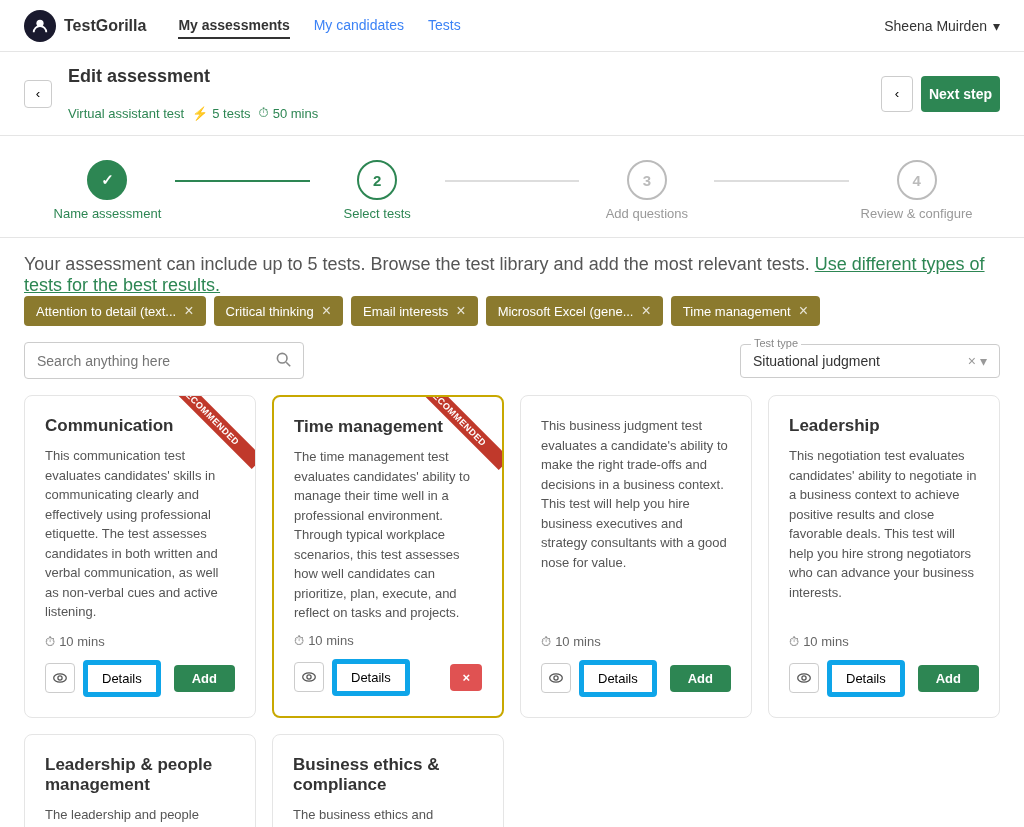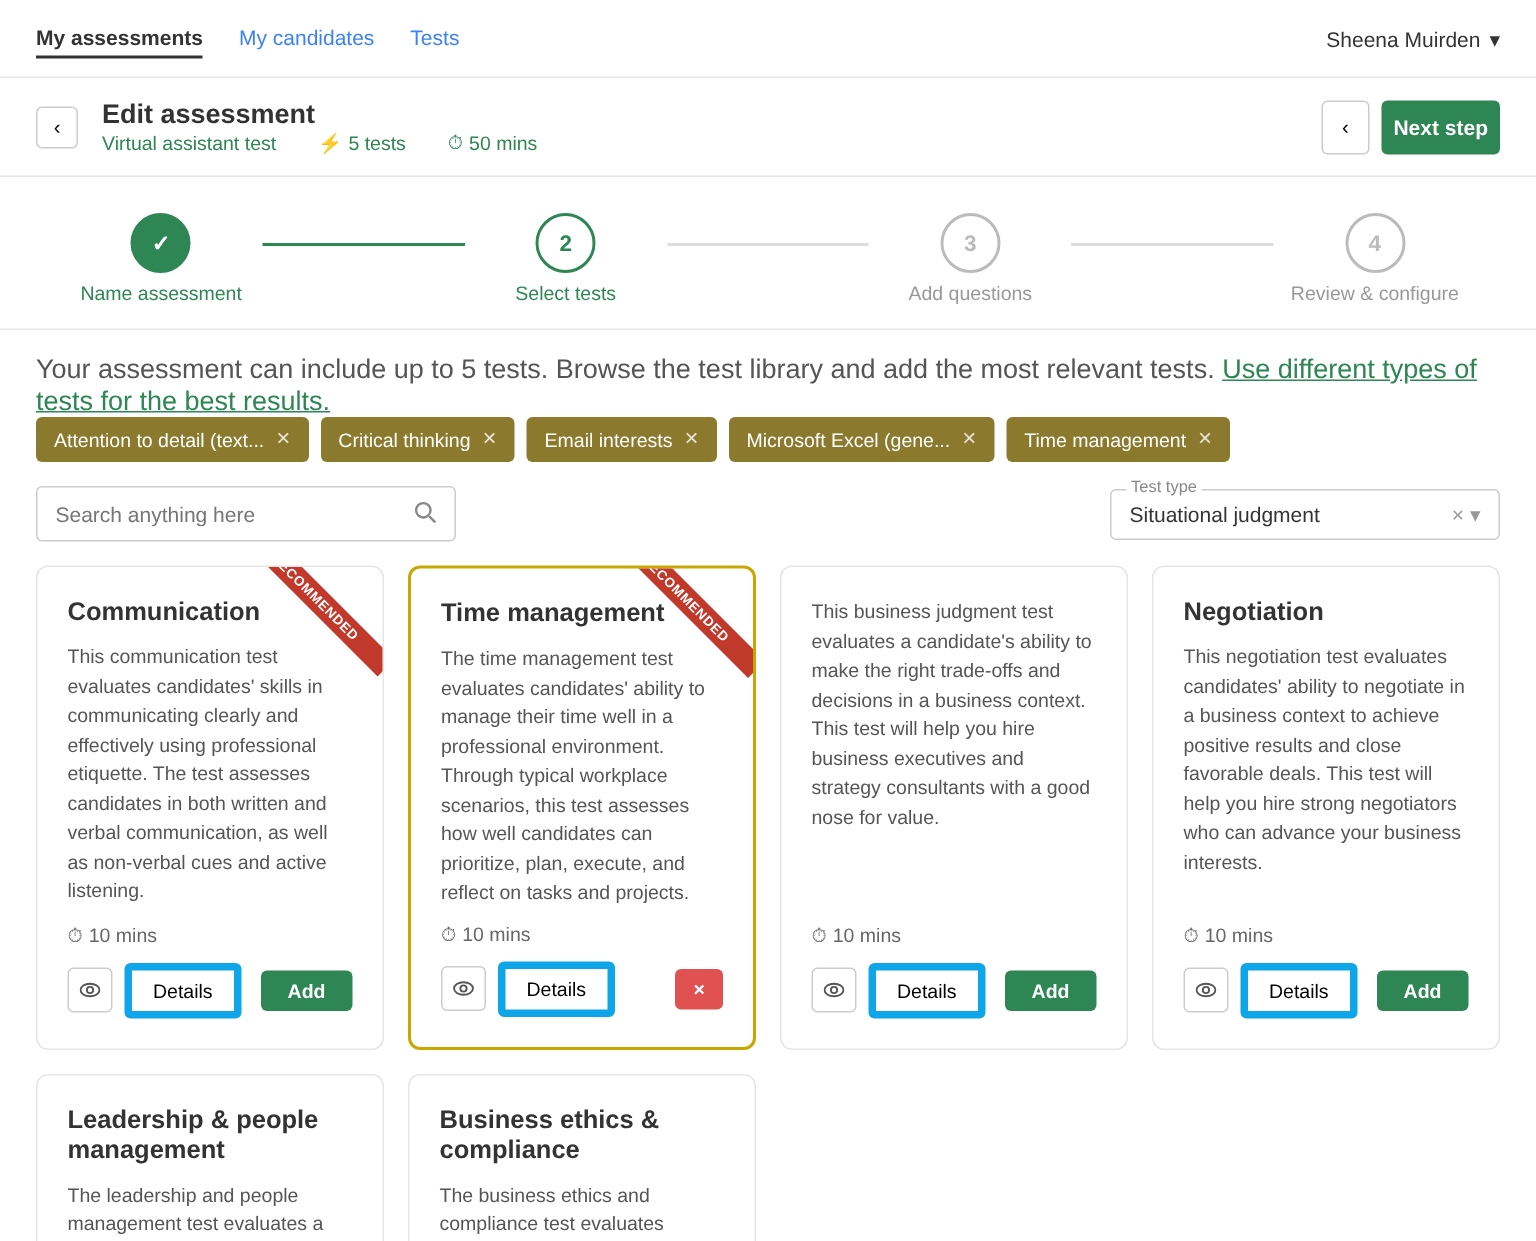--- a/index.html
+++ b/index.html
@@ -24,21 +24,21 @@
     
     .sub-header {
       display: flex; align-items: center; padding: 14px 24px;
       border-bottom: 1px solid #e5e5e5; background: #fff; gap: 16px;
     }
     .back-btn {
       width: 28px; height: 28px; border: 1px solid #ccc; border-radius: 4px;
       display: flex; align-items: center; justify-content: center; cursor: pointer; background: #fff;
     }
     .assessment-info h2 { font-size: 18px; font-weight: 700; }
-    .assessment-meta { display: flex; gap: 28px; margin-top: 0; color: #2d8653; font-size: 13px; text-align: center; }
+    .assessment-meta { display: flex; gap: 8px; margin-top: 18px; color: #2d8653; font-size: 13px; text-align: center; }
     .assessment-meta span { display: flex; align-items: center; gap: 4px; }
     .sub-header-right { margin-left: auto; display: flex; gap: 8px; }
     .btn-prev {
       border: 1px solid #ccc; background: #fff; border-radius: 4px;
       width: 32px; height: 36px; cursor: pointer; display: flex; align-items: center; justify-content: center;
     }
     .btn-next {
       background: #2d8653; color: #fff; border: none; border-radius: 4px;
       padding: 8px 8px; font-size: 14px; font-weight: 600; cursor: pointer;
     }
@@ -121,20 +121,29 @@
       padding: 3px 28px; transform: rotate(45deg); letter-spacing: 0.5px;
     }
 
     
     .cards-grid-partial { display: grid; grid-template-columns: repeat(4, 1fr); gap: 16px; padding: 0 24px 16px; }
   </style>
 </head>
 <body>
 
 <nav class="navbar">
+  <div class="navbar-logo">
+    <div class="logo-icon">
+      <svg width="18" height="18" viewBox="0 0 20 20" fill="none">
+        <circle cx="10" cy="7" r="4" fill="white"></circle>
+        <path d="M3 17c0-3.866 3.134-7 7-7s7 3.134 7 7" stroke="white" stroke-width="2" fill="none"></path>
+      </svg>
+    </div>
+    <span>TestGorilla</span>
+  </div>
   <div class="navbar-nav">
     <a class="nav-item active">My assessments</a>
     <a class="nav-item">My candidates</a>
     <a class="nav-item">Tests</a>
   </div>
   <div class="navbar-user">
     <span>Sheena Muirden</span>
     <span>▾</span>
   </div>
 </nav>
@@ -286,21 +295,21 @@
           <ellipse cx="10" cy="7" rx="9" ry="6"></ellipse>
             <circle cx="10" cy="7" r="3"></circle>
         </svg>
       </div>
       <button class="btn-details">Details</button>
       <button class="btn-add">Add</button>
     </div>
   </div>
 
   <div class="card">
-    <div class="card-title">Negotiation</div>
+    <div class="card-title">Leadership</div>
     <div class="card-desc">This negotiation test evaluates candidates' ability to negotiate in a business context to achieve positive results and close favorable deals. This test will help you hire strong negotiators who can advance your business interests.</div>
     <div class="card-time">
       <span>⏱</span>
       <span>10 mins</span>
     </div>
     <div class="card-actions">
       <div class="eye-icon">
         <svg width="14" height="14" viewBox="0 0 20 14" fill="none" stroke="#555" stroke-width="1.8">
           <ellipse cx="10" cy="7" rx="9" ry="6"></ellipse>
             <circle cx="10" cy="7" r="3"></circle>

